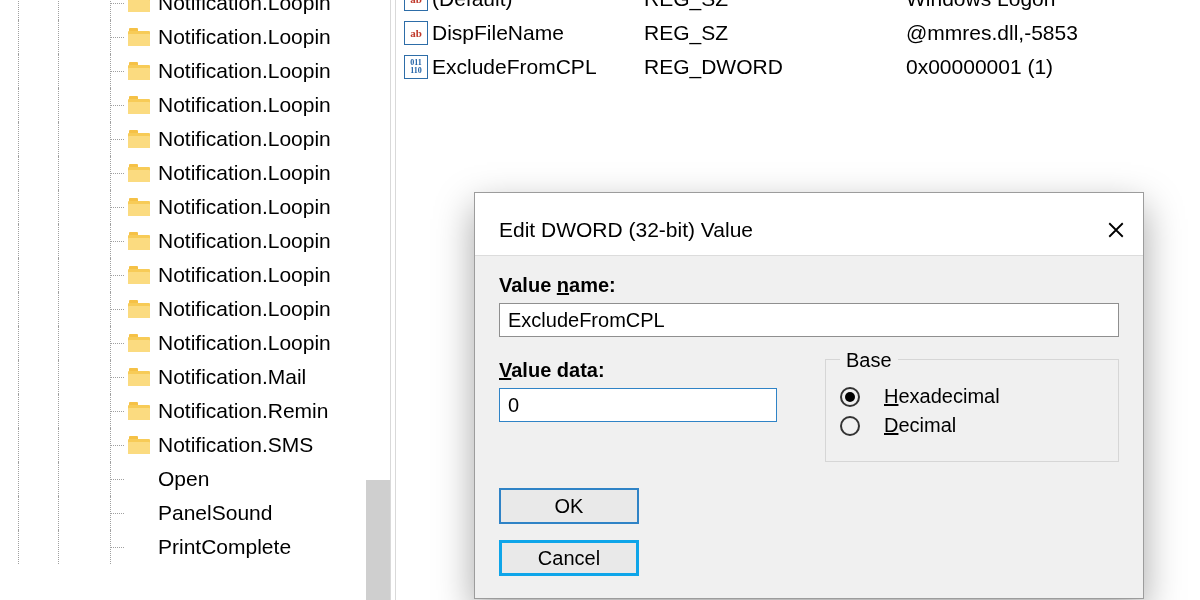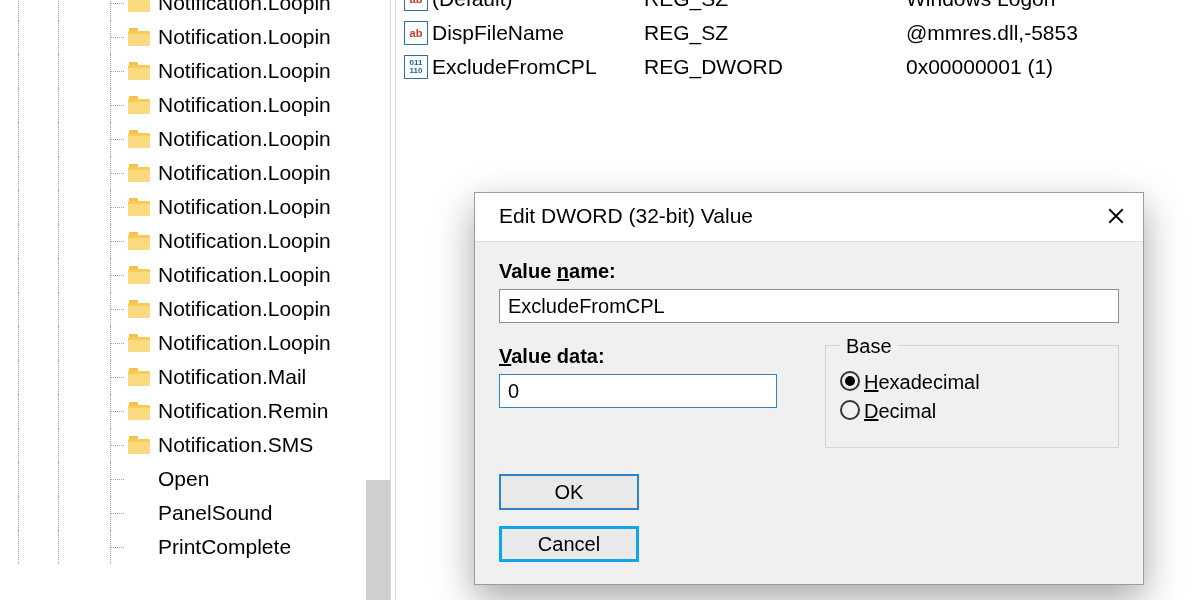--- a/index.html
+++ b/index.html
@@ -32,41 +32,41 @@
   .divider { position:absolute; top:0; left:390px; width:6px; height:100%; background:#fff; border-left:1px solid #d9d9d9; border-right:1px solid #d9d9d9; }
 
   
   .list-panel { flex:1 1 auto; padding-left:14px; position:relative; }
   .headers { display:flex; height:0; margin-top:-18px; color:#000; font-size:21px; }
   .headers > div { overflow:hidden; }
   .col-name { flex:0 0 240px; }
   .col-type { flex:0 0 246px; }
   .col-data { flex:1 1 auto;margin-left:16px; }
   .listrow { display:flex; align-items:center; height:34px; font-size:21px; }
-  .sz-icon, .dw-icon { width:24px; height:24px; margin-right:4px; display:inline-flex; align-items:center; justify-content:center; border:1px solid #2d6da8; background:#fff; font-size:11px; font-weight:bold; color:#c0392b; font-family:Liberation Sans, sans-serif; line-height:1; }
+  .sz-icon, .dw-icon { width:24px; height:24px; margin-right:4px; display:inline-flex; align-items:center; justify-content:center; border:1px solid #2d6da8; background:#fff; font-size:11px; font-weight:bold; color:#c0392b; font-family:Liberation Serif, serif; line-height:1; }
   .dw-icon { color:#1c5fa5; font-size:9px; }
   .listrow .col-name { display:flex; align-items:center; }
 
   
   .dialog { position:absolute; left:474px; top:192px; width:670px; background:#fff;
             border:1px solid #9c9c9c; box-shadow:0 14px 36px rgba(0,0,0,0.35); }
   .dlg-titlebar { display:flex; align-items:center; justify-content:space-between;
-                  padding:8px 10px 10px 24px; font-size:21px; }
+                  padding:22px 10px 10px 24px; font-size:21px; }
   .dlg-close { width:34px; height:30px; display:flex; align-items:center; justify-content:center; }
   .dlg-close svg { width:18px; height:18px; }
   .dlg-body { background:#f0f0f0; border-top:1px solid #dcdcdc; padding:18px 24px 22px 24px; }
   .field-label { font-size:20px; margin-bottom:6px;font-weight:bold; }
   .u { text-decoration:underline; }
   .txt { width:100%; height:34px; border:1px solid #8f8f8f; background:#fff; padding:2px 8px; font-size:20px; font-family:inherit; }
   .row2 { display:flex; gap:48px; margin-top:22px; align-items:flex-start;}
   .col-left { flex:0 0 278px; }
   .txt-small { width:100%; height:34px; border:1px solid #2f83c6; background:#fff; padding:2px 8px; font-size:20px; font-family:inherit; outline:none; }
   .fieldset { border:1px solid #d6d6d6; padding:6px 14px 14px 14px; }
   .legend { position:relative; top:-17px; background:#f0f0f0; padding:0 6px; font-size:20px; display:inline-block; }
-  .radio { display:flex; align-items:flex-start; gap:4px; margin-top:-4px; margin-bottom:10px; font-size:20px;}
+  .radio { display:flex; align-items:center; gap:24px; margin-top:-4px; margin-bottom:10px; font-size:20px;}
   .rb { width:20px; height:20px; border:2px solid #333; border-radius:50%; display:flex; align-items:center; justify-content:center; }
   .rb.sel::after { content:""; width:10px; height:10px; background:#000; border-radius:50%; }
   .buttons { display:flex; justify-content:flex-end; gap:16px; margin-top:26px;flex-direction:column; }
   .btn { width:140px; height:36px; background:#e9e9e9; border:3px solid #0ea5e9; font-size:20px; display:flex; align-items:center; justify-content:center; }
   .btn.default { border:2px solid #2f83c6; }
 
   
   .thumb { position:absolute; right:0; top:480px; width:24px; height:120px; background:#cfcfcf; }
 </style>
 </head>

